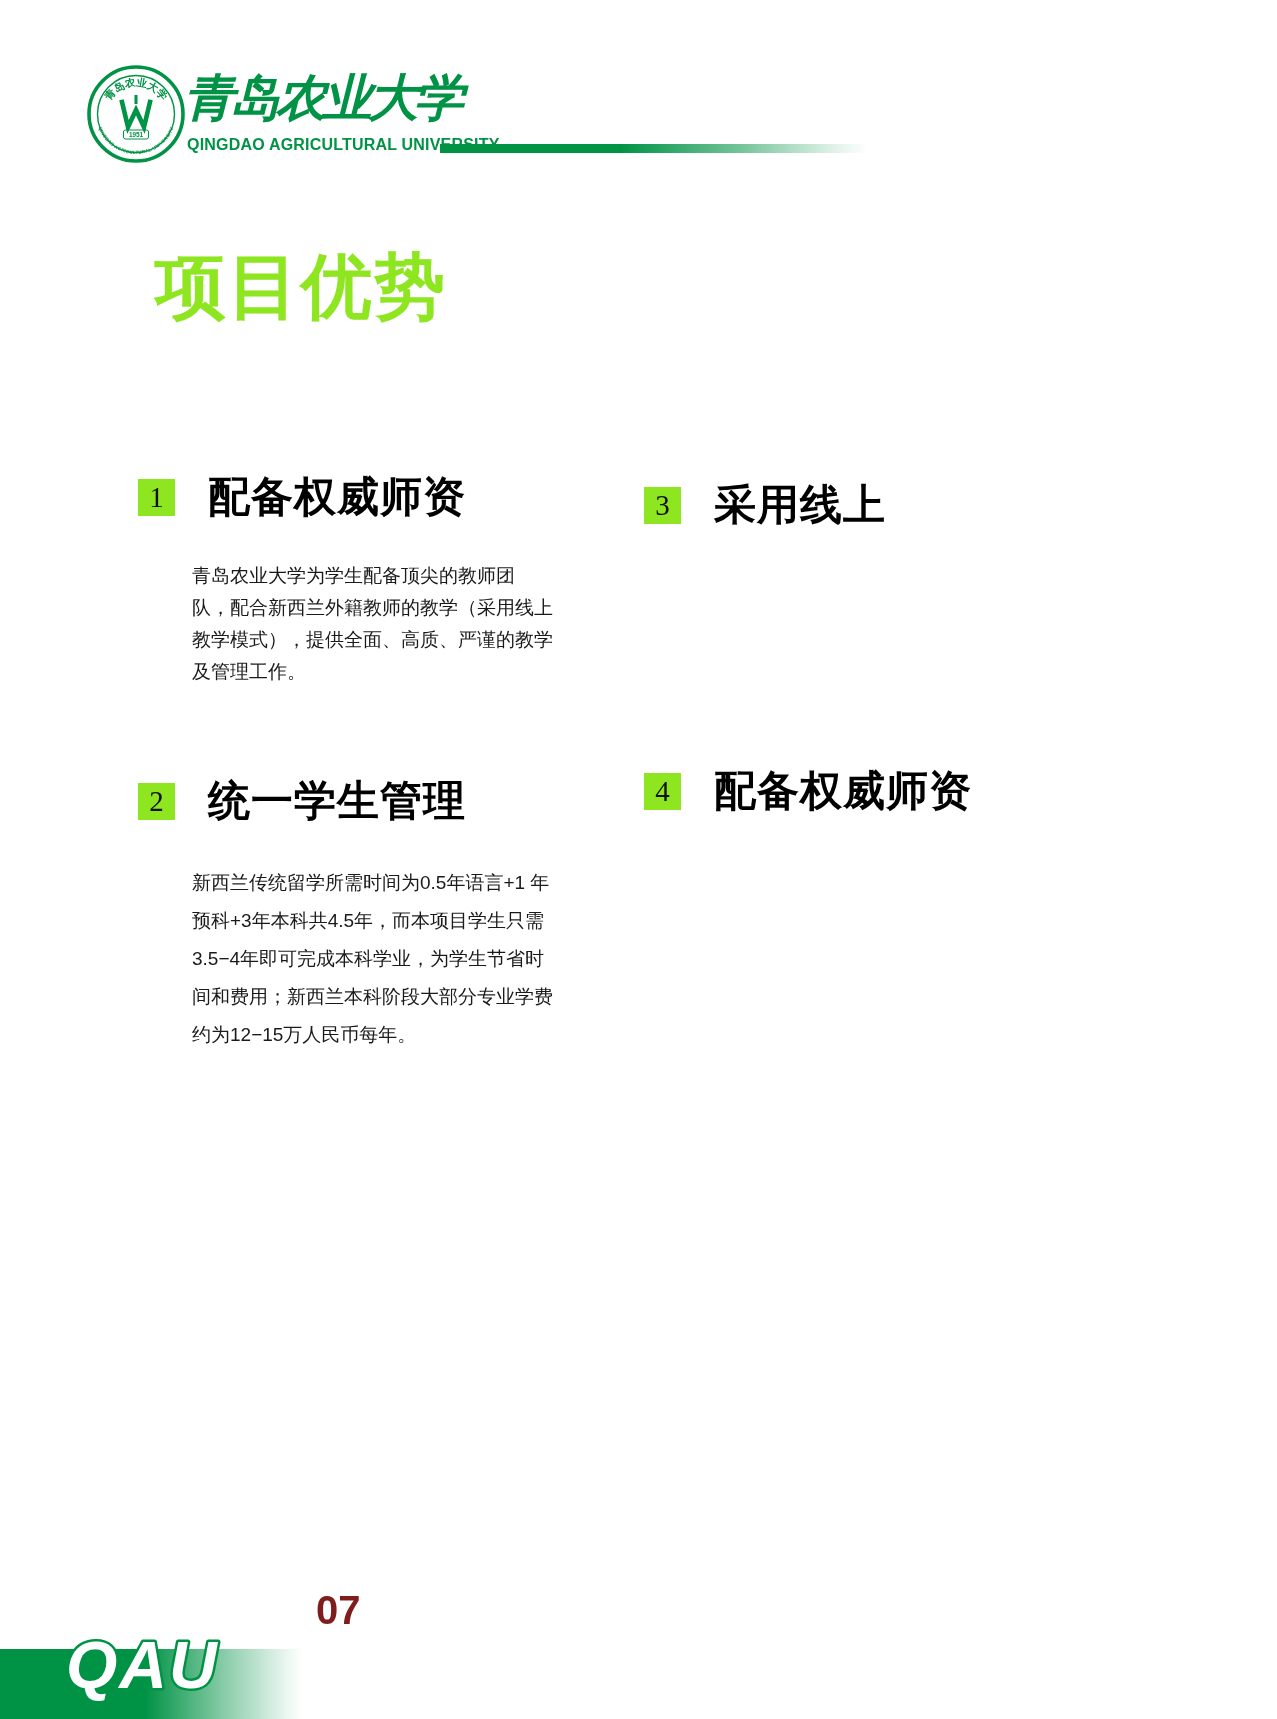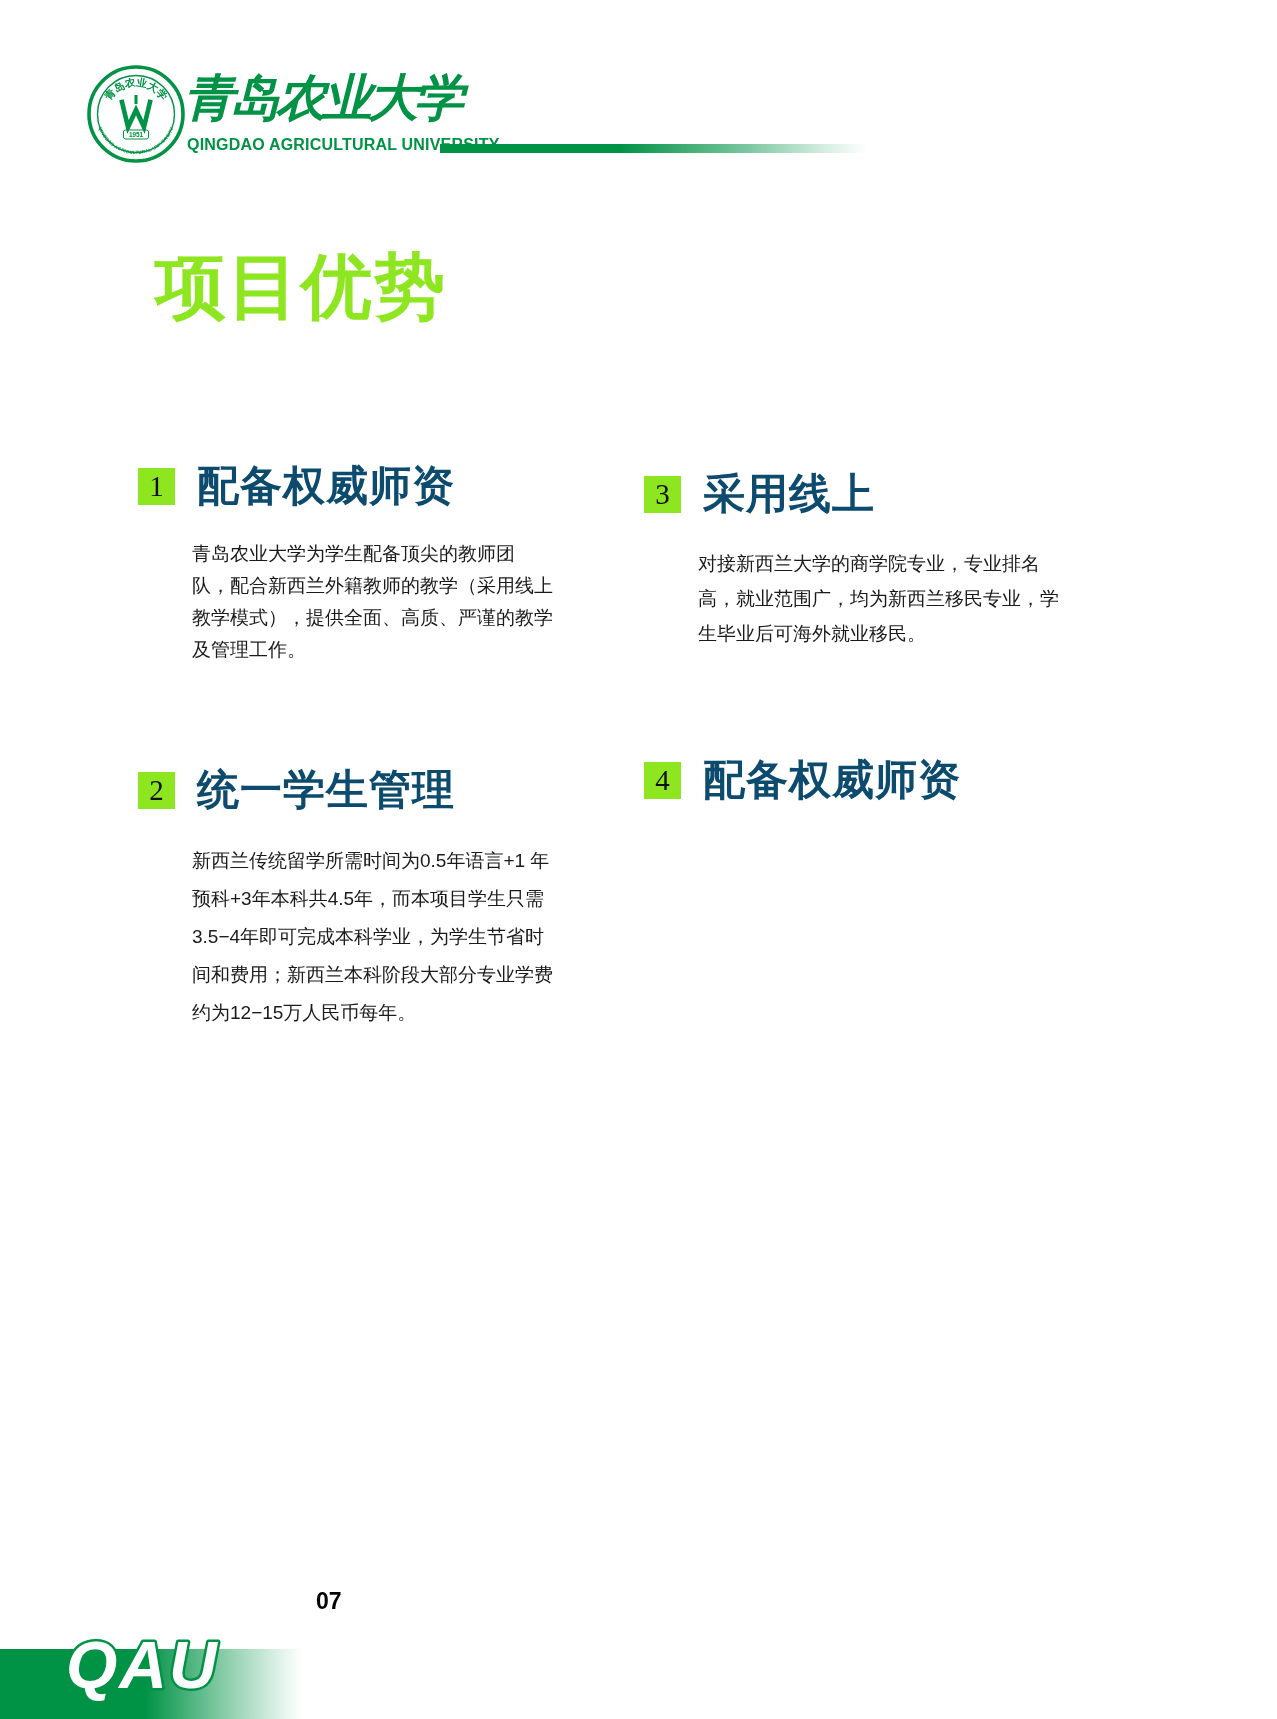--- a/index.html
+++ b/index.html
@@ -81,25 +81,25 @@
     background: #8EE621;
     color: #111111;
     font-family: "Liberation Serif", "DejaVu Serif", serif;
     font-size: 29px;
     display: flex;
     align-items: center;
     justify-content: center;
     flex: 0 0 auto;
   }
   .sec-title {
-    margin: 5px;
+    margin: 16px;
     font-size: 42px;
     font-weight: bold;
     letter-spacing: 1px;
-    color: #0c4a6e;
+    color: #000000;
     line-height: 1;
     white-space: nowrap;
   }
   .sec-body {
     margin: 26px 0 0 54px;
     width: 470px;
     font-size: 19px;
     color: #1a1a1a;
     white-space: pre-line;
   }
@@ -122,23 +122,23 @@
     left: 62px;
     top: 1618px;
     width: 210px;
     height: 90px;
     overflow: visible;
   }
   .page-number {
     position: absolute;
     left: 316px;
     top: 1588px;
-    font-size: 23px;
-    font-weight: bold;
-    color: #000000;
+    font-size: 40px;
+    font-weight: bold;
+    color: #7f1d1d;
   }
 </style>
 </head>
 <body>
 
 <div class="page">
 
   <svg class="logo-svg" viewBox="0 0 100 100" aria-hidden="true">
     <defs>
       <path id="arcTop" d="M 20,52 A 30,30 0 0 1 80,52" fill="none"></path>
@@ -175,23 +175,20 @@
 队，配合新西兰外籍教师的教学（采用线上
 教学模式），提供全面、高质、严谨的教学
 及管理工作。</p>
   </div>
 
   <div class="section sec-b">
     <div class="sec-head">
       <div class="badge">3</div>
       <h2 class="sec-title">采用线上</h2>
     </div>
-    <p class="sec-body">对接新西兰大学的商学院专业，专业排名
-高，就业范围广，均为新西兰移民专业，学
-生毕业后可海外就业移民。</p>
   </div>
 
   <div class="section sec-c">
     <div class="sec-head">
       <div class="badge">2</div>
       <h2 class="sec-title">统一学生管理</h2>
     </div>
     <p class="sec-body">新西兰传统留学所需时间为0.5年语言+1 年
 预科+3年本科共4.5年，而本项目学生只需
 3.5−4年即可完成本科学业，为学生节省时

